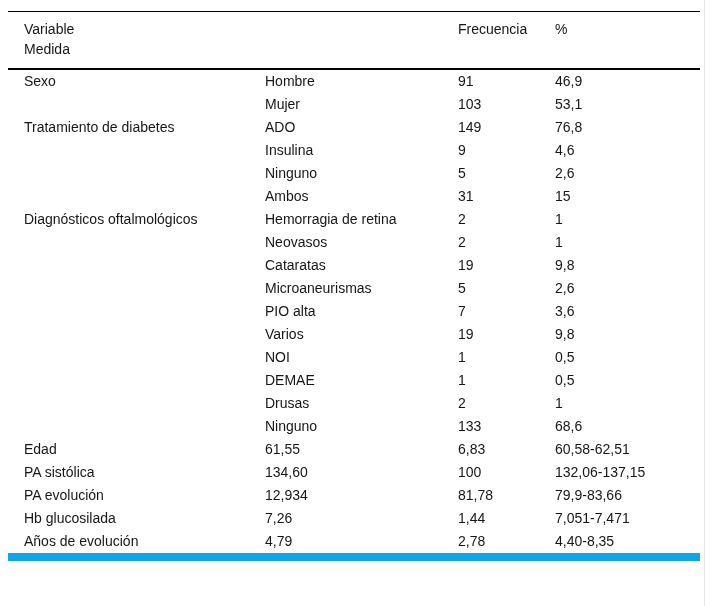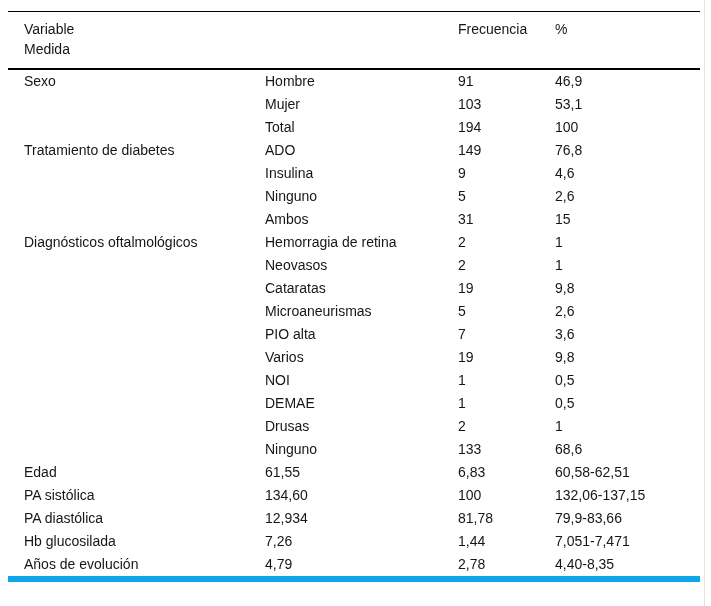--- a/index.html
+++ b/index.html
@@ -30,21 +30,21 @@
   }
   table.stats-table {
     position: absolute;
     left: 8px;
     top: 11px;
     width: 692px;
     table-layout: fixed;
     border-collapse: separate;
     border-spacing: 0;
     border-top: 1.5px solid #000000;
-    border-bottom: 6px solid #0ea5e9;
+    border-bottom: 8px solid #0ea5e9;
     font-size: 14px;
   }
   thead th {
     height: 49px;
     box-sizing: content-box;
     font-weight: normal;
     text-align: left;
     vertical-align: top;
     padding: 7px 0 0 0;
     line-height: 20px;
@@ -94,26 +94,20 @@
     <td>91</td>
     <td>46,9</td>
   </tr>
         <tr>
     <td class="first"></td>
     <td>Mujer</td>
     <td>103</td>
     <td>53,1</td>
   </tr>
         <tr>
-    <td class="first"></td>
-    <td>Total</td>
-    <td>194</td>
-    <td>100</td>
-  </tr>
-        <tr>
     <td class="first">Tratamiento de diabetes</td>
     <td>ADO</td>
     <td>149</td>
     <td>76,8</td>
   </tr>
         <tr>
     <td class="first"></td>
     <td>Insulina</td>
     <td>9</td>
     <td>4,6</td>
@@ -196,21 +190,21 @@
     <td>6,83</td>
     <td>60,58-62,51</td>
   </tr>
         <tr>
     <td class="first">PA sistólica</td>
     <td>134,60</td>
     <td>100</td>
     <td>132,06-137,15</td>
   </tr>
         <tr>
-    <td class="first">PA diastólica</td>
+    <td class="first">PA evolución</td>
     <td>12,934</td>
     <td>81,78</td>
     <td>79,9-83,66</td>
   </tr>
         <tr>
     <td class="first">Hb glucosilada</td>
     <td>7,26</td>
     <td>1,44</td>
     <td>7,051-7,471</td>
   </tr>

